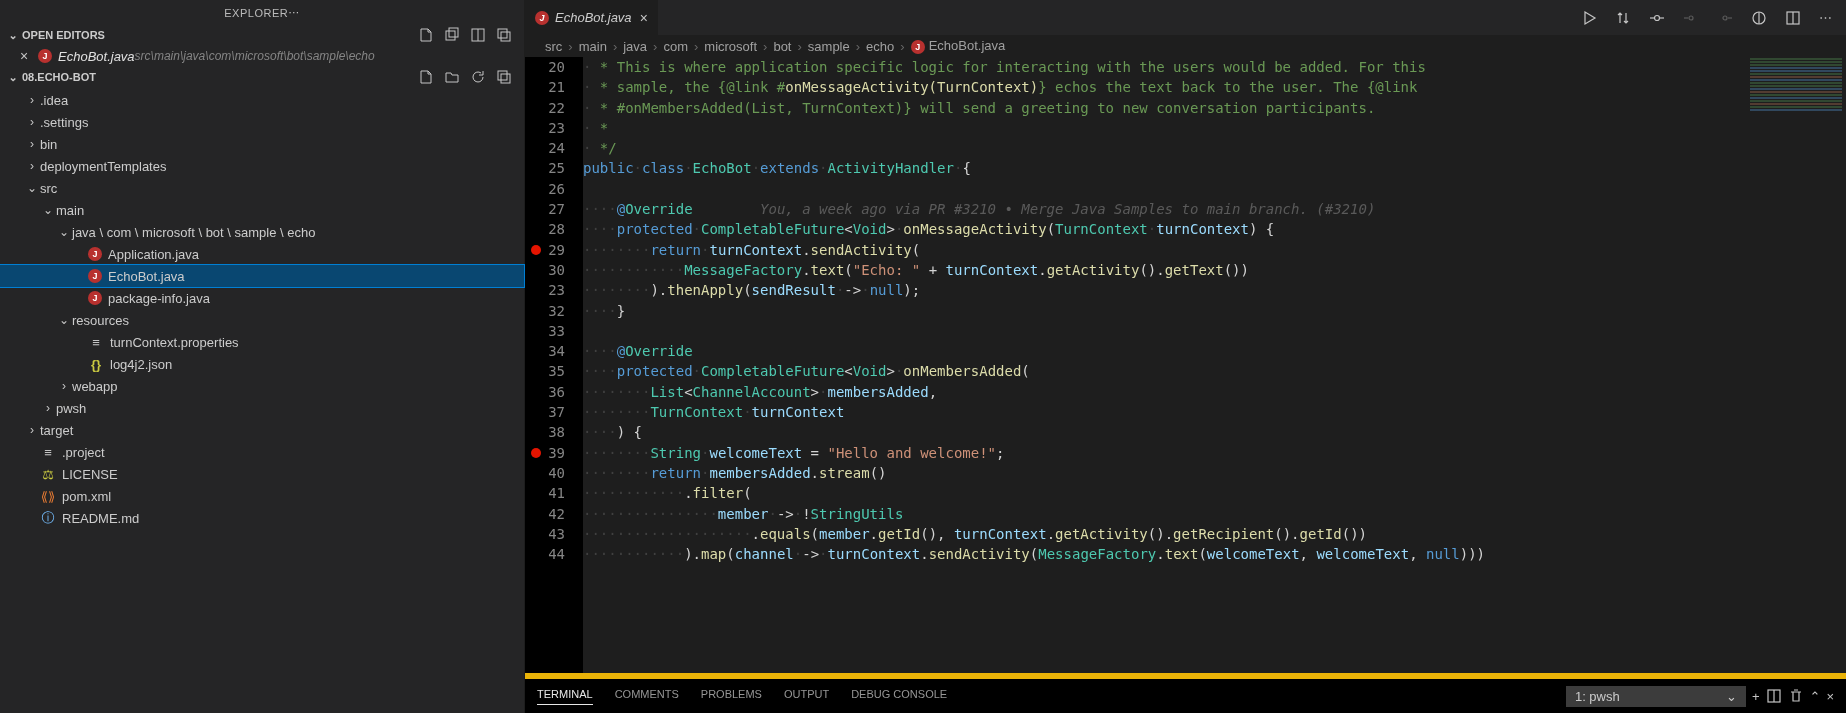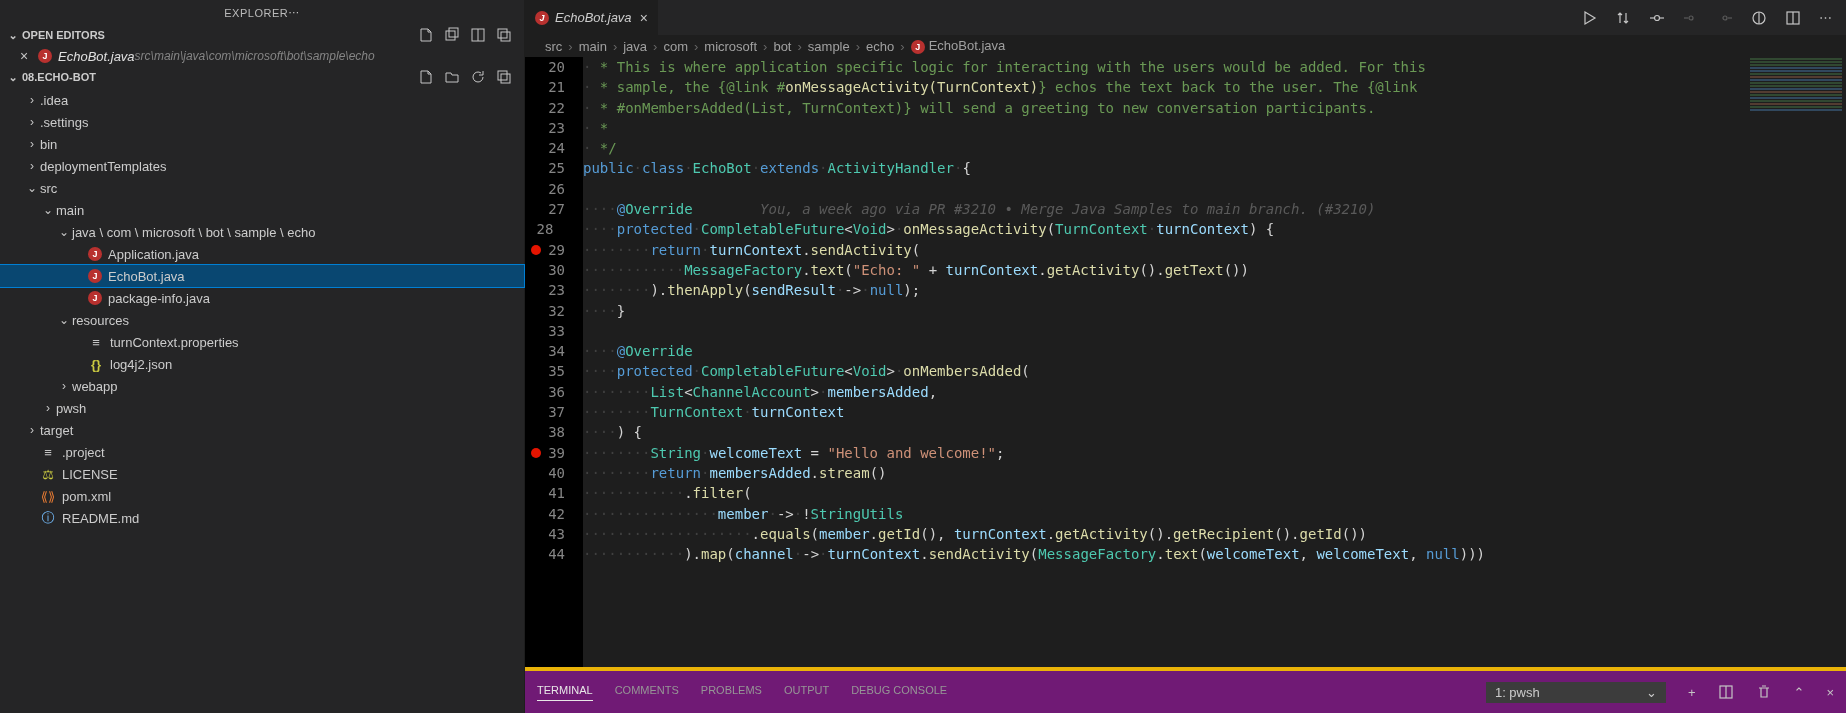--- a/index.html
+++ b/index.html
@@ -132,31 +132,31 @@
   top: 0;
   width: 100px;
   height: 150px;
   background: #1e1e1e;
   opacity: 0.7;
 }
 .minimap-line { height: 2px; margin: 1px 4px; background: #3a5a3a; }
 .minimap-line.b { background: #3a5a7a; }
 .minimap-line.c { background: #6a4a3a; }
 .panel {
-  height: 46px;
-  background: #701a75;
-  border-top: 4px solid #eab308;
+  height: 40px;
+  background: #000000;
+  border-top: 6px solid #eab308;
   display: flex;
   align-items: center;
   padding: 0 12px;
 }
 .panel-tabs { display: flex; gap: 22px; font-size: 11px; color: #969696; }
 .panel-tabs .active { color: #e7e7e7; border-bottom: 1px solid #e7e7e7; padding-bottom: 4px; }
 .panel-tabs span { cursor: pointer; }
-.panel-right { margin-left: auto; display: flex; align-items: center; gap: 22px; color: #c5c5c5; }
+.panel-right { margin-left: auto; display: flex; align-items: center; gap: 6px; color: #c5c5c5; }
 .panel-select {
   background: #3c3c3c;
   border: 1px solid #3c3c3c;
   color: #cccccc;
   padding: 2px 8px;
   width: 180px;
   font-size: 13px;
   display: flex;
   justify-content: space-between;
   align-items: center;
@@ -418,21 +418,21 @@
   <div class="editor-body">
     <div class="gutter" id="gutter">
         <div style="position: relative;">20</div>
         <div style="position: relative;">21</div>
         <div style="position: relative;">22</div>
         <div style="position: relative;">23</div>
         <div style="position: relative;">24</div>
         <div style="position: relative;">25</div>
         <div style="position: relative;">26</div>
         <div style="position: relative;">27</div>
-        <div style="position: relative; text-align: center;">28</div>
+        <div style="position: relative;">28</div>
         <div style="position: relative;">29<span class="bp" style="top: 5px;"></span></div>
         <div style="position: relative;">30</div>
         <div style="position: relative;">23</div>
         <div style="position: relative;">32</div>
         <div style="position: relative;">33</div>
         <div style="position: relative;">34</div>
         <div style="position: relative;">35</div>
         <div style="position: relative;">36</div>
         <div style="position: relative;">37</div>
         <div style="position: relative;">38</div>

